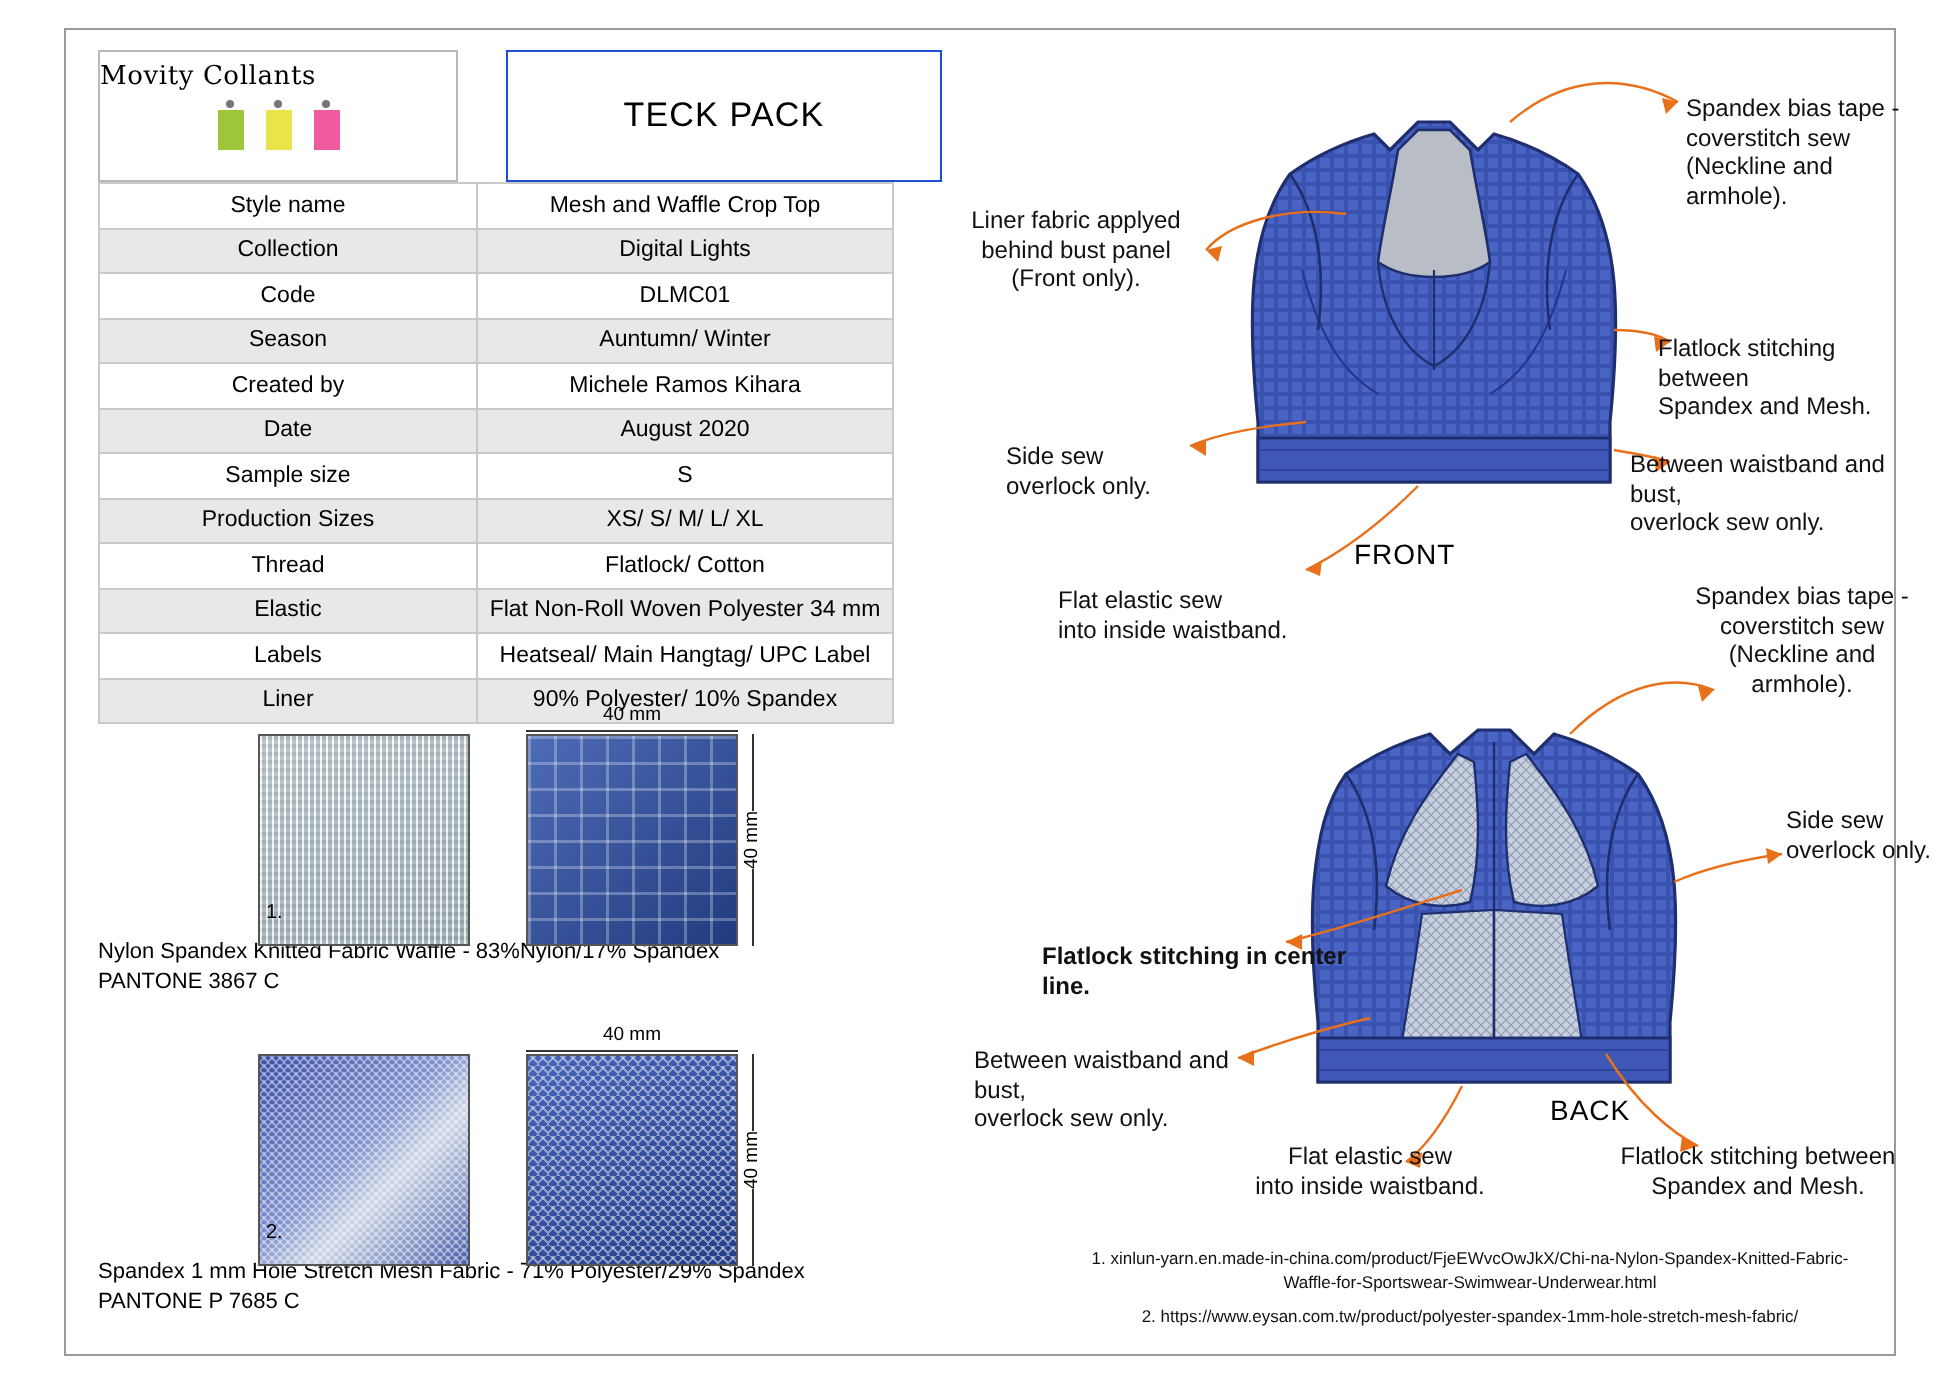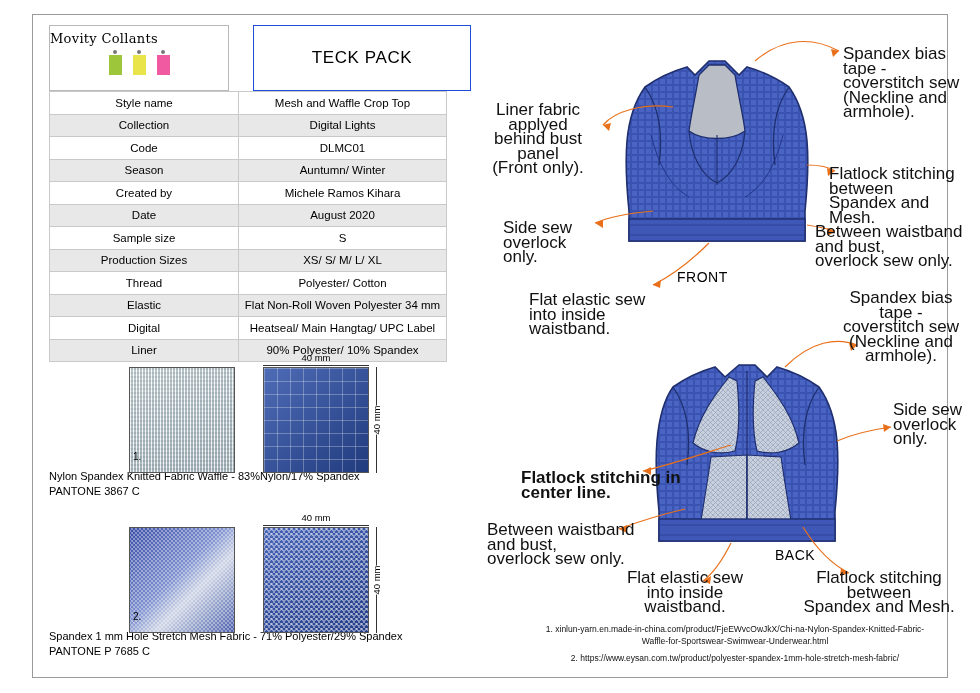--- a/index.html
+++ b/index.html
@@ -209,21 +209,21 @@
   
   #right {
     position: absolute;
     left: 430px;
     top: 0;
     right: 0;
     height: 100%;
   }
   .note {
     position: absolute;
-    font-size: 17px;
+    font-size: 12px;
     line-height: 14.5px;
     color: #111;
   }
   .note.c { text-align: center; }
   .view-label {
     position: absolute;
     font-size: 14px;
     letter-spacing: 0.5px;
     text-align: center;
   }
@@ -302,28 +302,28 @@
       <tr>
         <td class="k">Sample size</td>
         <td>S</td>
       </tr>
       <tr class="shade">
         <td class="k">Production Sizes</td>
         <td>XS/ S/ M/ L/ XL</td>
       </tr>
       <tr>
         <td class="k">Thread</td>
-        <td>Polyester/ Cotton</td>
+        <td>Flatlock/ Cotton</td>
       </tr>
       <tr class="shade">
         <td class="k">Elastic</td>
         <td>Flat Non-Roll Woven Polyester 34 mm</td>
       </tr>
       <tr>
-        <td class="k">Digital</td>
+        <td class="k">Labels</td>
         <td>Heatseal/ Main Hangtag/ UPC Label</td>
       </tr>
       <tr class="shade">
         <td class="k">Liner</td>
         <td>90% Polyester/ 10% Spandex</td>
       </tr>
     </tbody>
       </table>
 
     <div class="fab-wrap fab1">

